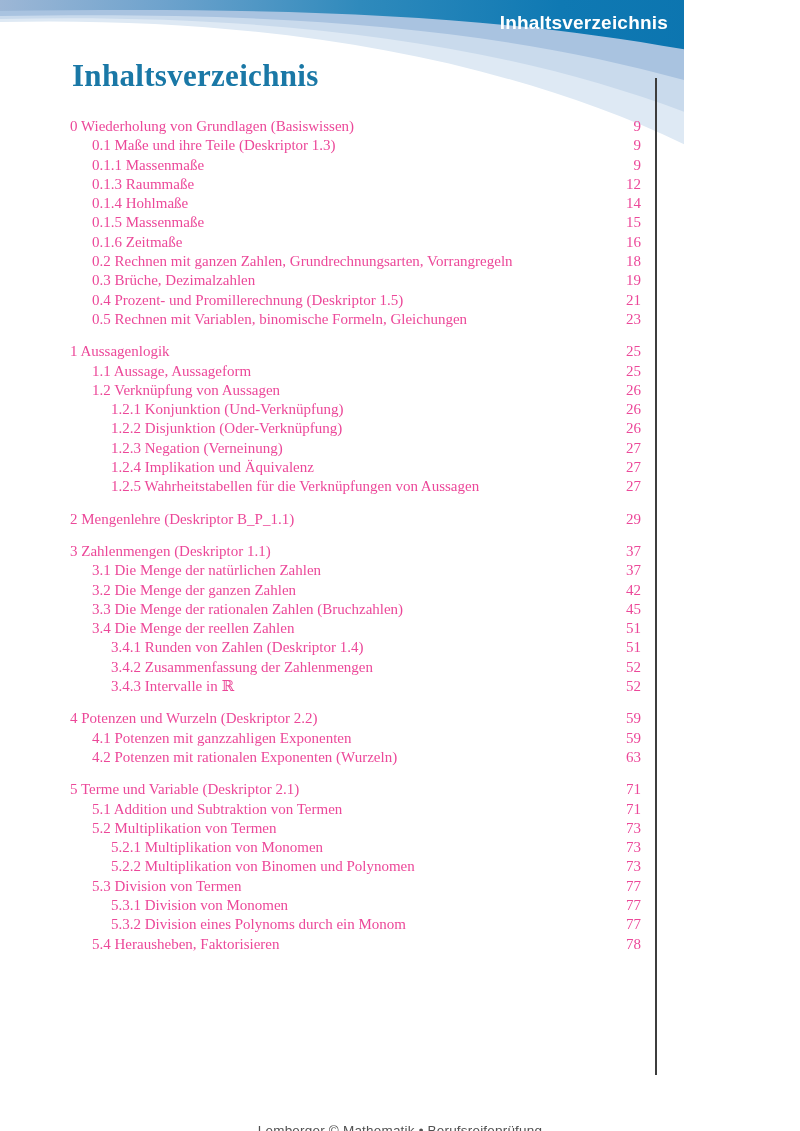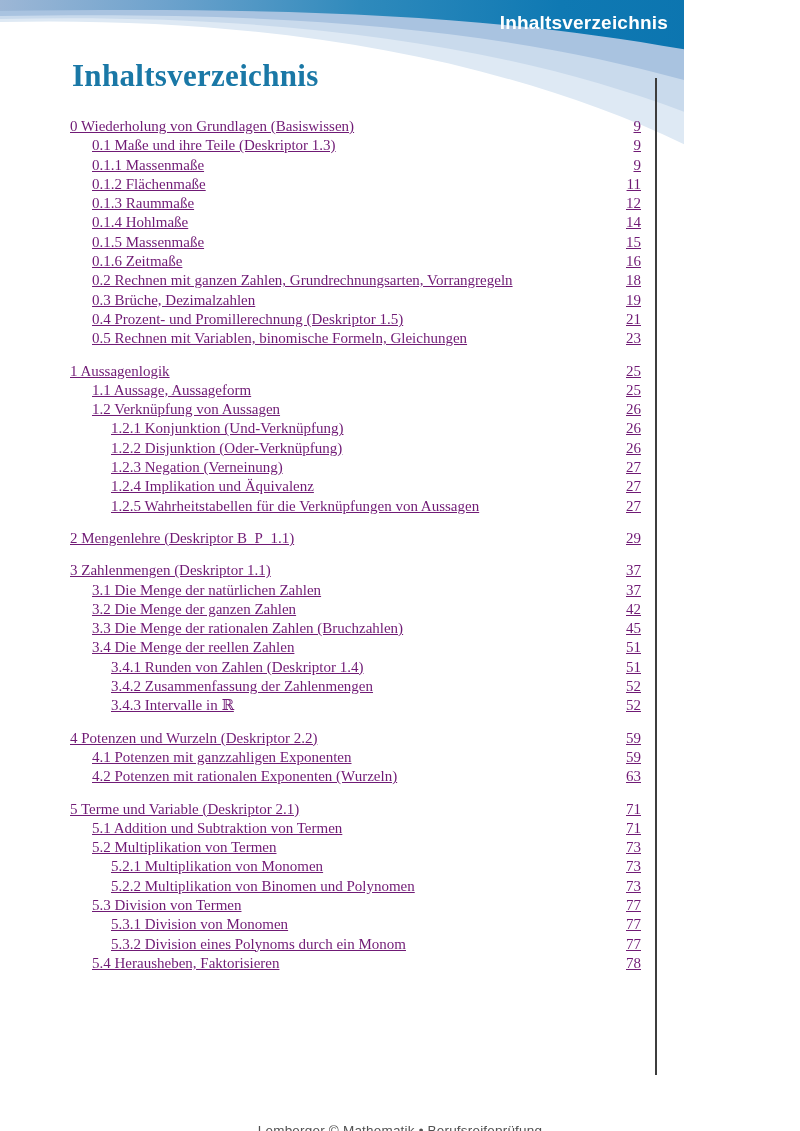--- a/index.html
+++ b/index.html
@@ -19,21 +19,21 @@
   }
   .page-title{
     position:absolute;left:72px;top:58px;margin:0;
     font-family:"Liberation Serif","DejaVu Serif",serif;
     font-weight:bold;font-size:31px;
     color:var(--title-blue,#1a78a6);
     letter-spacing:0.3px;
   }
   .toc{
     position:absolute;left:70px;top:117px;width:571px;
-    font-size:15px;color:#701a75;text-decoration:underline;
+    font-size:15px;color:#ec4899;
   }
   .toc-section + .toc-section{margin-top:13px;}
   .toc-row{display:flex;align-items:baseline;line-height:19.3px;}
   .toc-row.lv0 .toc-label{padding-left:0;}
   .toc-row.lv1 .toc-label{padding-left:22px;}
   .toc-row.lv2 .toc-label{padding-left:41px;}
   .toc-label{flex:1 1 auto;}
   .page-col{flex:0 0 40px;text-align:right;}
   .vrule{
     position:absolute;left:655px;top:78px;
@@ -95,24 +95,20 @@
         </div>
         <div class="toc-row lv1">
           <span class="toc-label">0.1 Maße und ihre Teile (Deskriptor 1.3)</span>
           <span class="page-col">9</span>
         </div>
         <div class="toc-row lv1">
           <span class="toc-label">0.1.1 Massenmaße</span>
           <span class="page-col">9</span>
         </div>
         <div class="toc-row lv1">
-          <span class="toc-label">0.1.2 Flächenmaße</span>
-          <span class="page-col">11</span>
-        </div>
-        <div class="toc-row lv1">
           <span class="toc-label">0.1.3 Raummaße</span>
           <span class="page-col">12</span>
         </div>
         <div class="toc-row lv1">
           <span class="toc-label">0.1.4 Hohlmaße</span>
           <span class="page-col">14</span>
         </div>
         <div class="toc-row lv1">
           <span class="toc-label">0.1.5 Massenmaße</span>
           <span class="page-col">15</span>

